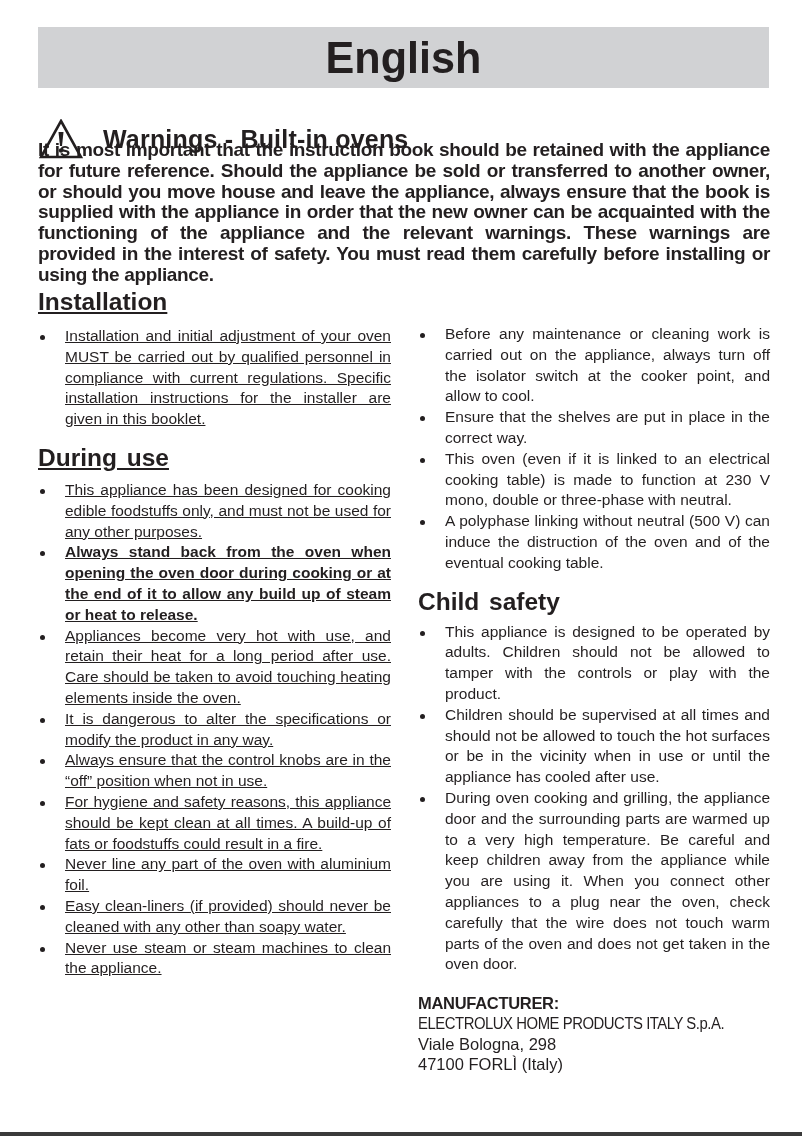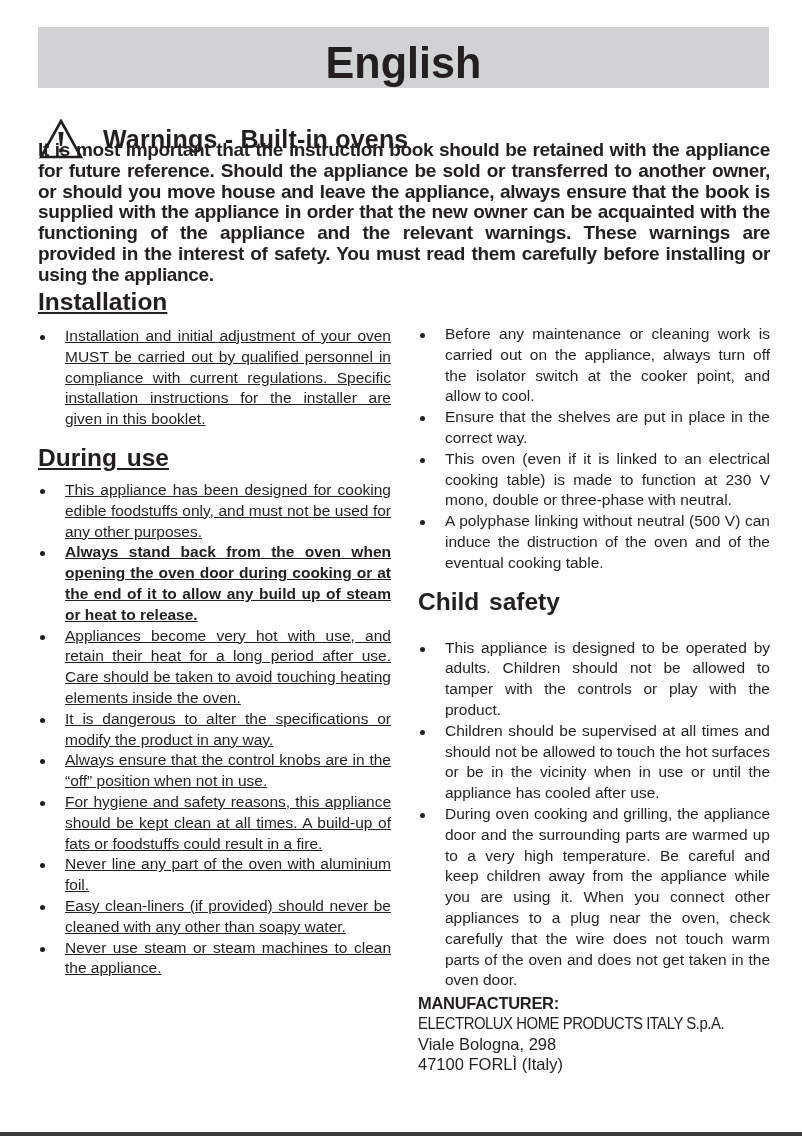--- a/index.html
+++ b/index.html
@@ -3,21 +3,21 @@
   <meta charset="utf-8">
   <style>
     html, body { margin: 0; padding: 0; background: #ffffff; }
     body {
       width: 802px; height: 1136px; position: relative; overflow: hidden;
       font-family: "Liberation Sans", sans-serif; color: #231f20;
     }
     .lang-bar {
       position: absolute; left: 38px; top: 27px; width: 731px; height: 61px;
       background: #d1d2d4;
-      display: flex; align-items: flex-end; justify-content: center;
+      display: flex; align-items: center; justify-content: center;
     }
     .lang-title {
       font-family: "Liberation Sans", sans-serif; font-weight: bold;
       font-size: 44px; letter-spacing: 0px; color: #231f20;
       transform: scaleX(0.98);
     }
     .warn-row {
       position: absolute; left: 39px; top: 97px; height: 44px;
       display: flex; align-items: center; margin-top: 20px;
     }
@@ -99,21 +99,21 @@
 
 <div class="col col-right">
   <ul>
     <li>Before any maintenance or cleaning work is carried out on the appliance, always turn off the isolator switch at the cooker point, and allow to cool.</li>
     <li>Ensure that the shelves are put in place in the correct way.</li>
     <li>This oven (even if it is linked to an electrical cooking table) is made to function at 230 V mono, double or three-phase with neutral.</li>
     <li>A polyphase linking without neutral (500 V) can induce the distruction of the oven and of the eventual cooking table.</li>
   </ul>
   <div class="sec-gap"></div>
   <h2>Child safety</h2>
-  <ul style="margin-top:20px;">
+  <ul style="margin-top:4px;">
     <li>This appliance is designed to be operated by adults. Children should not be allowed to tamper with the controls or play with the product.</li>
     <li>Children should be supervised at all times and should not be allowed to touch the hot surfaces or be in the vicinity when in use or until the appliance has cooled after use.</li>
     <li>During oven cooking and grilling, the appliance door and the surrounding parts are warmed up to a very high temperature. Be careful and keep children away from the appliance while you are using it. When you connect other appliances to a plug near the oven, check carefully that the wire does not touch warm parts of the oven and does not get taken in the oven door.</li>
   </ul>
 </div>
 
 <div class="manufacturer">
   <div class="mf-label">MANUFACTURER:</div>
   <div class="mf-company">ELECTROLUX HOME PRODUCTS ITALY  S.p.A.</div>
   <div class="mf-line">Viale Bologna, 298</div>

